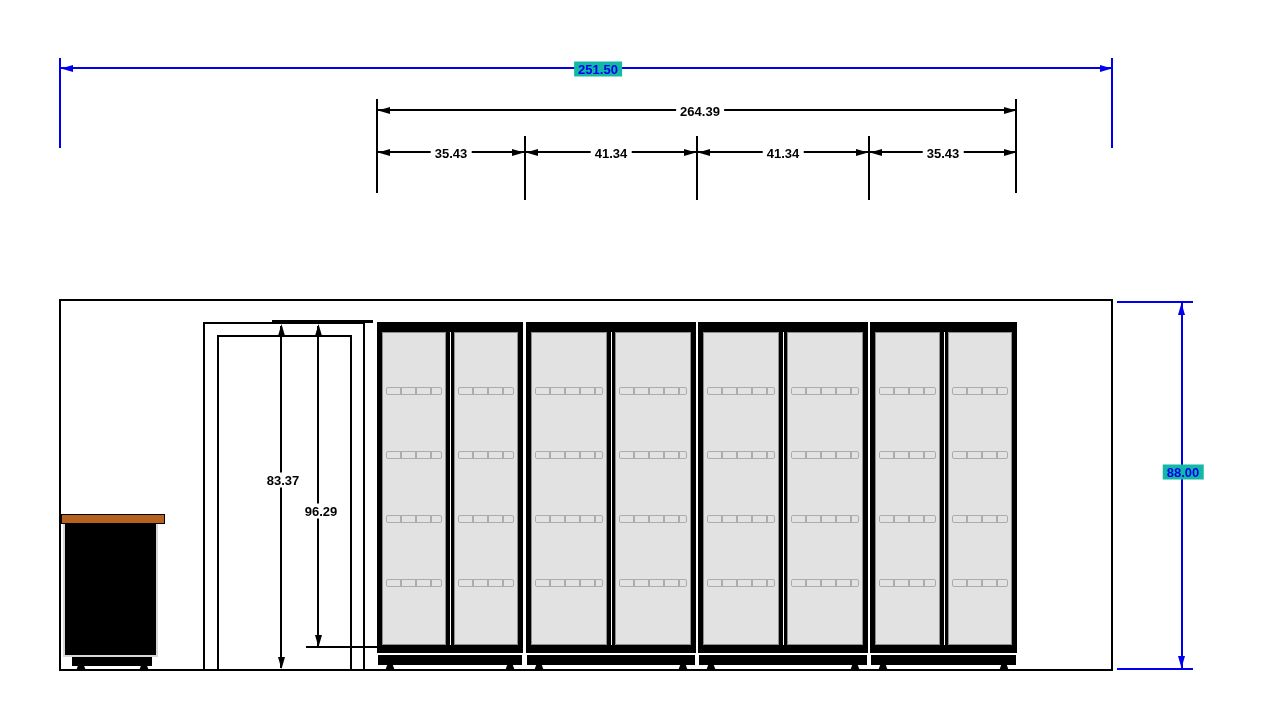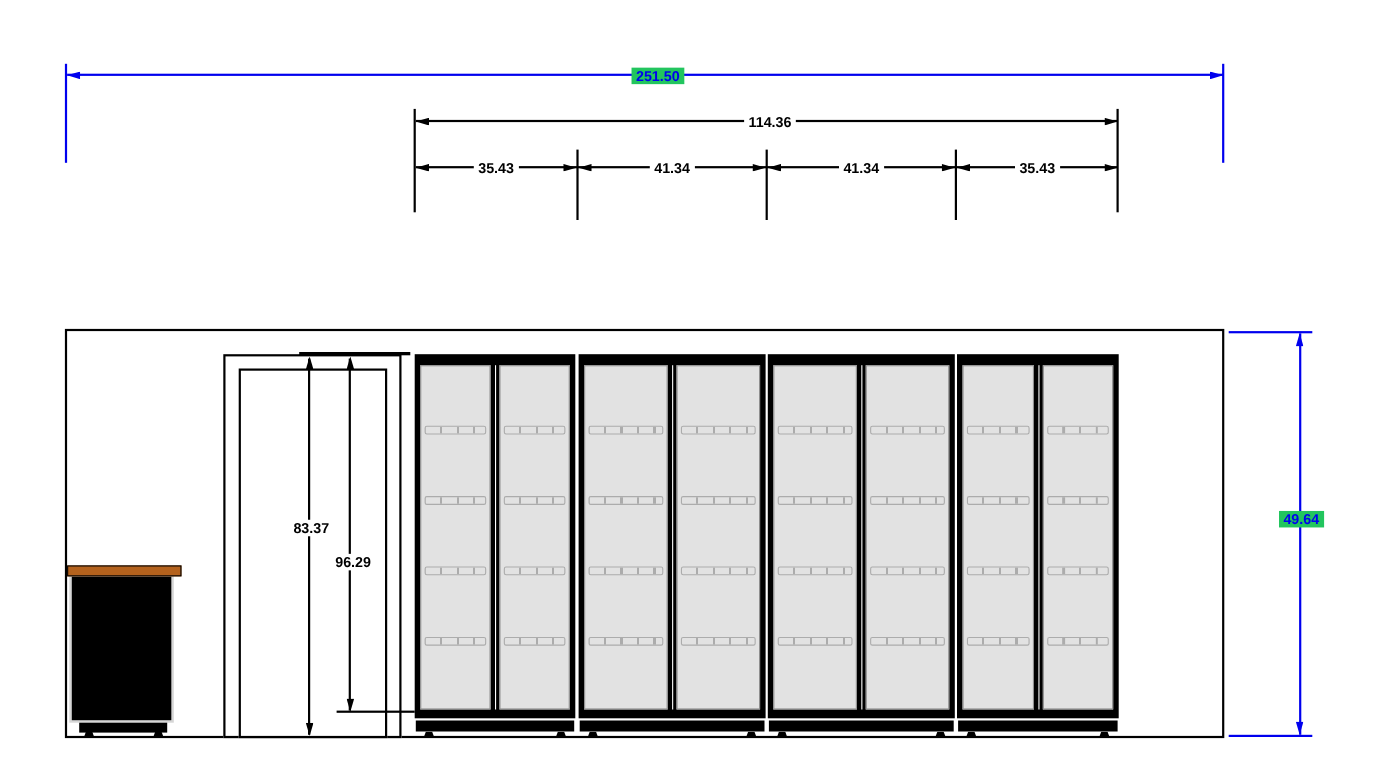--- a/index.html
+++ b/index.html
@@ -9,21 +9,21 @@
   .hline,.vline,.tick{position:absolute;background:var(--line-black);}
   .blue{background:var(--dimension-blue);}
   .ar{position:absolute;background:var(--line-black);}
   .ar.blue{background:var(--dimension-blue);}
   .ar.l{width:12px;height:7px;clip-path:polygon(0 50%,100% 0,100% 100%);}
   .ar.r{width:12px;height:7px;clip-path:polygon(100% 50%,0 0,0 100%);}
   .ar.u{width:7px;height:12px;clip-path:polygon(50% 0,0 100%,100% 100%);}
   .ar.d{width:7px;height:12px;clip-path:polygon(50% 100%,0 0,100% 0);}
   .dimlabel{position:absolute;transform:translate(-50%,-50%);background:#fff;padding:0 4px;
             font-weight:bold;font-size:13px;color:var(--line-black);white-space:nowrap;z-index:6;}
-  .dimlabel.blue{color:var(--dimension-blue);background:#22c55e;text-align:center;}
+  .dimlabel.blue{color:var(--dimension-blue);background:#14b8a6;text-align:center;}
   
   .wall{position:absolute;left:59px;top:299px;width:1054px;height:372px;
         border:2px solid var(--line-black);box-sizing:border-box;background:#fff;}
   .door-outer{position:absolute;left:203px;top:322px;width:162px;height:349px;
         border:2px solid var(--line-black);box-sizing:border-box;background:#fff;z-index:1;}
   .door-inner{position:absolute;left:217px;top:335px;width:135px;height:336px;
         border:2px solid var(--line-black);box-sizing:border-box;background:#fff;z-index:1;}
   .counter-top{position:absolute;left:61px;top:514px;width:104px;height:10px;
         background:var(--counter-top-brown);border:1px solid var(--line-black);box-sizing:border-box;z-index:2;}
   .counter-body{position:absolute;left:65px;top:524px;width:91px;height:131px;background:var(--line-black);
@@ -55,21 +55,21 @@
   <div class="hline blue z5" style="left:61px;top:67px;width:1051px;height:2px;"></div>
   <div class="ar blue l z5" style="left:61px;top:65px;"></div>
   <div class="ar blue r z5" style="left:1100px;top:65px;"></div>
   <div class="dimlabel blue" style="left:598px;top:69px;">251.50</div>
 
   <div class="vline" style="left:376px;top:99px;width:2px;height:94px;"></div>
   <div class="vline" style="left:1015px;top:99px;width:2px;height:94px;"></div>
   <div class="hline z5" style="left:378px;top:109px;width:638px;height:2px;"></div>
   <div class="ar l z5" style="left:378px;top:107px;"></div>
   <div class="ar r z5" style="left:1004px;top:107px;"></div>
-  <div class="dimlabel" style="left:700px;top:111px;">114.36</div>
+  <div class="dimlabel" style="left:700px;top:111px;">264.39</div>
 
   <div class="vline" style="left:524px;top:136px;width:2px;height:64px;"></div>
   <div class="vline" style="left:696px;top:136px;width:2px;height:64px;"></div>
   <div class="vline" style="left:868px;top:136px;width:2px;height:64px;"></div>
   <div class="hline z5" style="left:378px;top:151px;width:638px;height:2px;"></div>
   <div class="ar l z5" style="left:378px;top:149px;"></div>
   <div class="ar r z5" style="left:512px;top:149px;"></div>
   <div class="ar l z5" style="left:526px;top:149px;"></div>
   <div class="ar r z5" style="left:684px;top:149px;"></div>
   <div class="ar l z5" style="left:698px;top:149px;"></div>
@@ -199,15 +199,15 @@
       <div class="foot" style="right:8px;top:343px;"></div>
     </div>
 
   </div>
 
   <div class="tick blue" style="left:1117px;top:301px;width:76px;height:2px;"></div>
   <div class="tick blue" style="left:1117px;top:668px;width:76px;height:2px;"></div>
   <div class="vline blue z5" style="left:1181px;top:303px;width:2px;height:365px;"></div>
   <div class="ar blue u z5" style="left:1178px;top:303px;"></div>
   <div class="ar blue d z5" style="left:1178px;top:656px;"></div>
-  <div class="dimlabel blue" style="left:1183px;top:472px;">49.64</div>
+  <div class="dimlabel blue" style="left:1183px;top:472px;">88.00</div>
 
 </div>
 
 </body></html>

